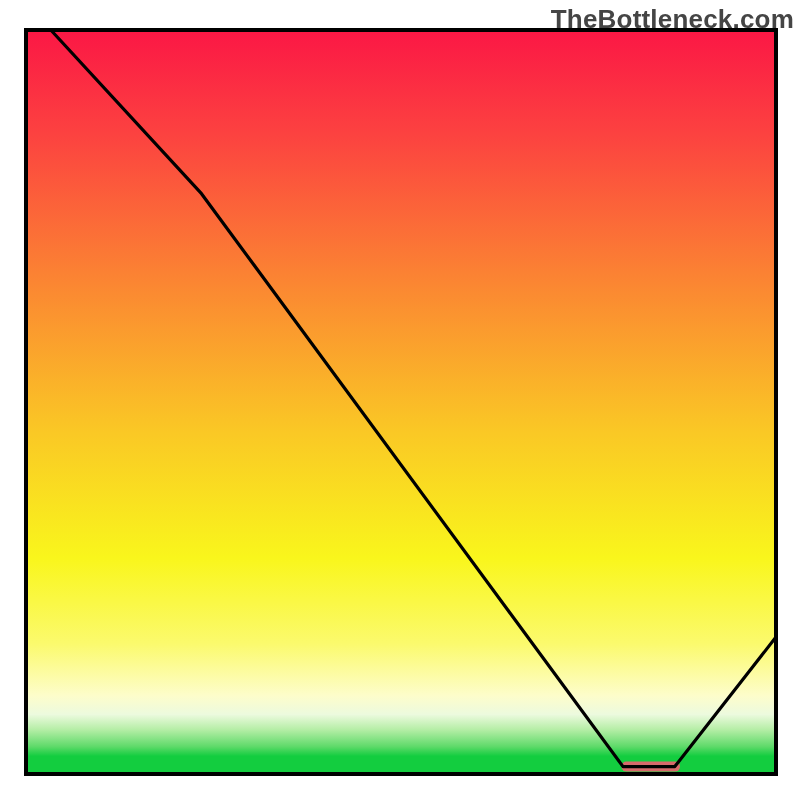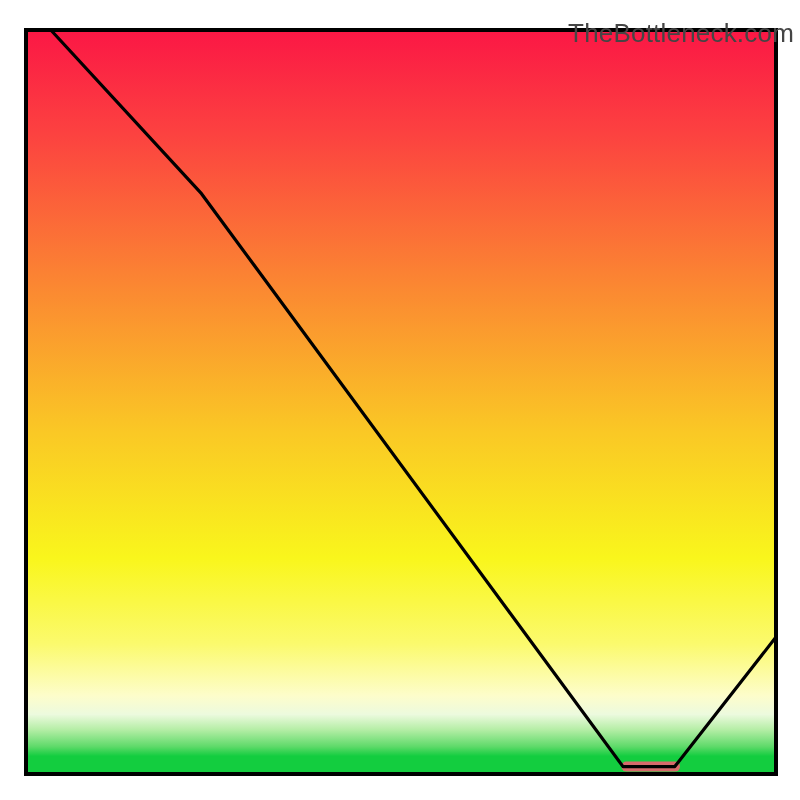--- a/index.html
+++ b/index.html
@@ -11,25 +11,25 @@
     font-family: Arial, Helvetica, sans-serif;
   }
   .stage {
     position: relative;
     width: 800px;
     height: 800px;
     overflow: hidden;
   }
   .watermark {
     position: absolute;
-    top: 18px;
+    top: 4px;
     right: 6px;
     color: #454545;
     font-size: 26px;
-    font-weight: 400;
+    font-weight: 700;
     letter-spacing: 0.2px;
     z-index: 5;
   }
   svg {
     display: block;
   }
 </style>
 </head>
 <body>
 

